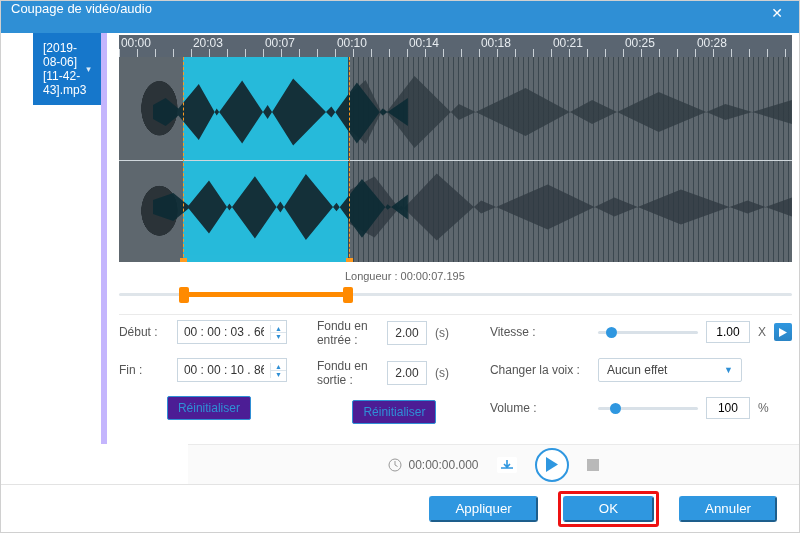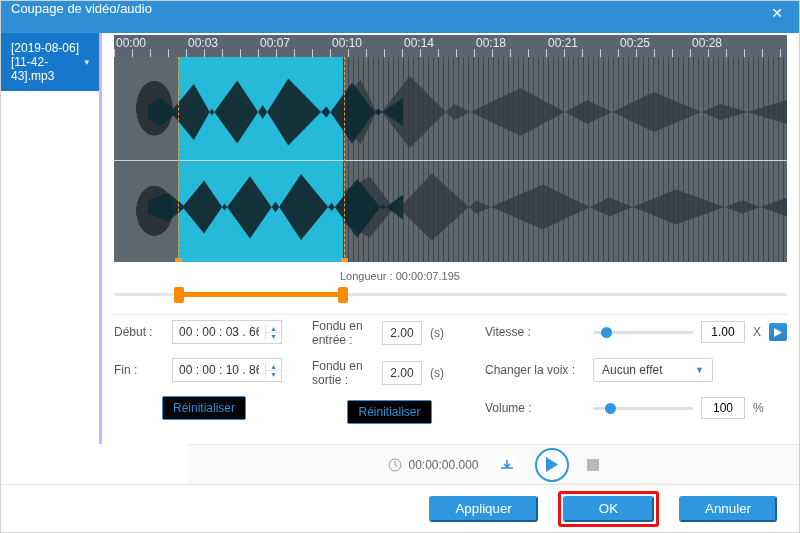--- a/index.html
+++ b/index.html
@@ -1,21 +1,21 @@
 <!DOCTYPE html>
 <html><head>
 <meta charset="utf-8">
 <style>
   * { box-sizing: border-box; margin: 0; padding: 0; font-family: "Segoe UI", Arial, sans-serif; }
   body { width: 800px; height: 533px; background: #fff; overflow: hidden; border:1px solid #d0d0d0; position:relative; }
   .titlebar { height: 32px; background: #2f8fd5; color: #fff; display: flex; align-items: flex-start; padding: 0 10px; font-size: 13px; }
   .titlebar .spacer { flex:1; }
   .close-icon { font-size: 14px; color:#fff; cursor:pointer; padding:4px 6px; }
   .main { position:absolute; top:32px; bottom:88px; left:0; right:0; display:flex; }
-  .sidebar { width: 187px; border-right:3px solid #c4b5fd; }
+  .sidebar { width: 187px; border-right:6px solid #c4b5fd;padding-left:32px; }
   .sidebar-item { background:#1677cb; color:#fff; font-size:12px; padding:8px 10px; display:flex; align-items:center; justify-content:space-between; }
   .sidebar-item .chev { font-size:9px; opacity:.85; }
   .editor { flex:1; position:relative; padding:0 12px 0 12px; }
   .ruler { position:relative; height:22px; background:#5a6571; margin-top:2px; }
   .ruler-labels { display:flex; color:#e8edf1; font-size:12px; height:100%; align-items:flex-start; padding-top:1px; }
   .ruler-labels span { flex:0 0 72px; text-align:left; padding-left:2px; }
   .ruler-ticks { position:absolute; bottom:0; left:0; right:0; height:8px;
     background:repeating-linear-gradient(to right,#c9d0d6 0,#c9d0d6 1px,transparent 1px,transparent 18px); }
   .wave-area { position:relative; height:205px; background:#5e676e; overflow:hidden; }
   .wave-base { position:absolute; inset:0; background:
@@ -46,31 +46,31 @@
   .controls { display:flex; gap:18px; padding-top:4px; border-top:1px solid #eaeaea; font-size:12px; color:#555; }
   .controls .col { display:flex; flex-direction:column; gap:12px; }
   .row { display:flex; align-items:center; gap:8px; min-height:26px; }
   .lbl1 { width:50px; } .lbl2 { width:62px; } .lbl3 { width:96px; margin-right:4px; }
   .spinbox { display:flex; align-items:center; border:1px solid #c9d6e0; height:24px; background:#fff; }
   .spinbox input { border:0; outline:0; font-size:12px; width:92px; height:22px; padding:0 6px; color:#333; }
   .spinbox.small input { width:38px; text-align:center; }
   .spin { width:16px; display:flex; flex-direction:column; border-left:1px solid #dce5ec; }
   .spin span { flex:1; display:flex; align-items:center; justify-content:center; font-size:7px; color:#2f8fd5; line-height:1; cursor:pointer; }
   .spin span:first-child { border-bottom:1px solid #dce5ec; }
-  .btn { border:1px solid #2f8fd5; color:#2f8fd5; background:#000000; font-size:12px; height:24px; padding:0 10px; border-radius:2px; cursor:pointer; }
+  .btn { border:1px solid #2f8fd5; color:#2f8fd5; background:#4c1d95; font-size:12px; height:24px; padding:0 10px; border-radius:2px; cursor:pointer; }
   .btn-primary { background:#2f97e0; border-color:#2f97e0; color:#fff; height:26px; padding:0 24px; border-radius:3px; }
   .slider-wrap { display:flex; align-items:center; gap:8px; }
   .slider { position:relative; width:100px; height:14px; }
   .slider .tr { position:absolute; top:6px; left:0; right:0; height:3px; background:#d9e1e8; border-radius:2px; }
   .slider .kn { position:absolute; top:2px; width:11px; height:11px; border-radius:50%; background:#2f97e0; }
   .numbox { border:1px solid #c9d6e0; height:22px; width:44px; font-size:12px; text-align:center; }
   .unit { color:#666; }
   .play-icon-box { width:18px; height:18px; background:linear-gradient(#2f97e0,#2a84c5); display:flex; align-items:center; justify-content:center; border-radius:2px; }
   .play-icon-box svg { fill:#fff; }
-  .select { border:1px solid #c9d6e0; height:24px; width:120px; display:flex; align-items:center; justify-content:space-between; padding:0 8px; font-size:12px; color:#444; cursor:pointer; border-radius:2px; }
+  .select { border:1px solid #c9d6e0; height:24px; width:144px; display:flex; align-items:center; justify-content:space-between; padding:0 8px; font-size:12px; color:#444; cursor:pointer; border-radius:2px; }
   .player-bar { position:absolute; left:187px; right:0; bottom:48px; height:40px; border-top:1px solid #eaeaea; background:#fafafa; display:flex; align-items:center; justify-content:center; gap:18px; }
   .clock { display:flex; align-items:center; gap:6px; font-size:12px; color:#666; }
   .big-play { width:34px; height:34px; border:2px solid #2f97e0; border-radius:50%; display:flex; align-items:center; justify-content:center; cursor:pointer; background:#fff; }
   .big-play svg { fill:#2f97e0; }
   .stop-btn { width:12px; height:12px; background:#b9b9b9; cursor:pointer; }
   .bottom-bar { position:absolute; left:0; right:0; bottom:0; height:48px; border-top:1px solid #e3e3e3; background:#fff; display:flex; align-items:center; justify-content:flex-end; gap:20px; padding:0 22px; }
   .ok-highlight { border:3px solid #e11; padding:2px; border-radius:3px; }
 </style>
 </head>
 <body>
@@ -86,21 +86,21 @@
     <div class="sidebar-item">
       <span>[2019-08-06][11-42-43].mp3</span>
       <span class="chev">▾</span>
     </div>
   </div>
 
   <div class="editor">
     <div class="ruler">
       <div class="ruler-labels">
         <span>00:00</span>
-        <span>00:03</span>
+        <span>20:03</span>
         <span>00:07</span>
         <span>00:10</span>
         <span>00:14</span>
         <span>00:18</span>
         <span>00:21</span>
         <span>00:25</span>
         <span>00:28</span>
       </div>
       <div class="ruler-ticks"></div>
     </div>

